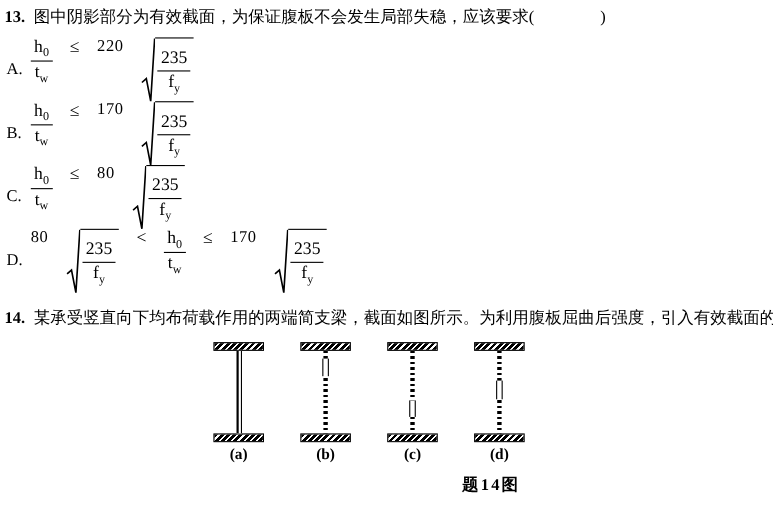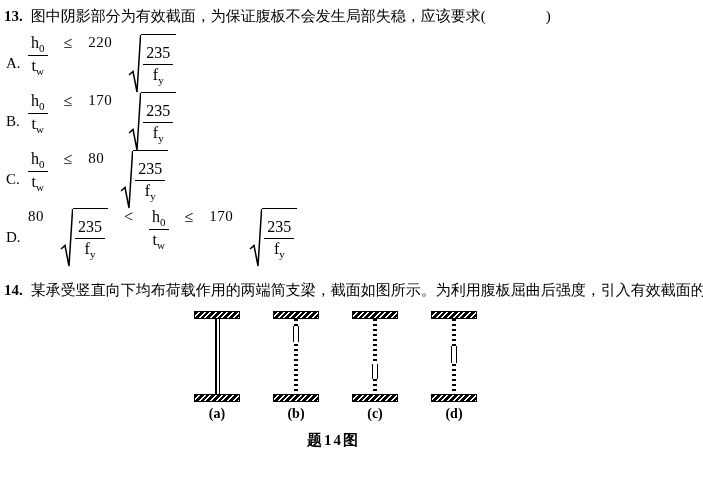--- a/index.html
+++ b/index.html
@@ -57,21 +57,21 @@
   .web-dotted {
     width:4px;
     background:repeating-linear-gradient(180deg,#000 0 2px,#fff 2px 5px);
   }
   .web-gap {
     position:absolute; left:-1px; width:6px;
     background:#fff;
     border-left:1px solid #000; border-right:1px solid #000;
   }
   .beam-label { margin-top:4px; font-size:14px; font-weight:bold; }
-  .fig-caption { margin-top:9px; text-align:center; font-size:15px; font-weight:bold; letter-spacing:2px; }
+  .fig-caption { margin-top:9px; text-align:right; font-size:15px; font-weight:bold; letter-spacing:2px; }
 </style>
 </head>
 <body>
 
 <div class="q-line">
   <span class="q-num">13.</span><span>图中阴影部分为有效截面，为保证腹板不会发生局部失稳，应该要求(　　　　)</span>
 </div>
 
 <div class="options">
 

